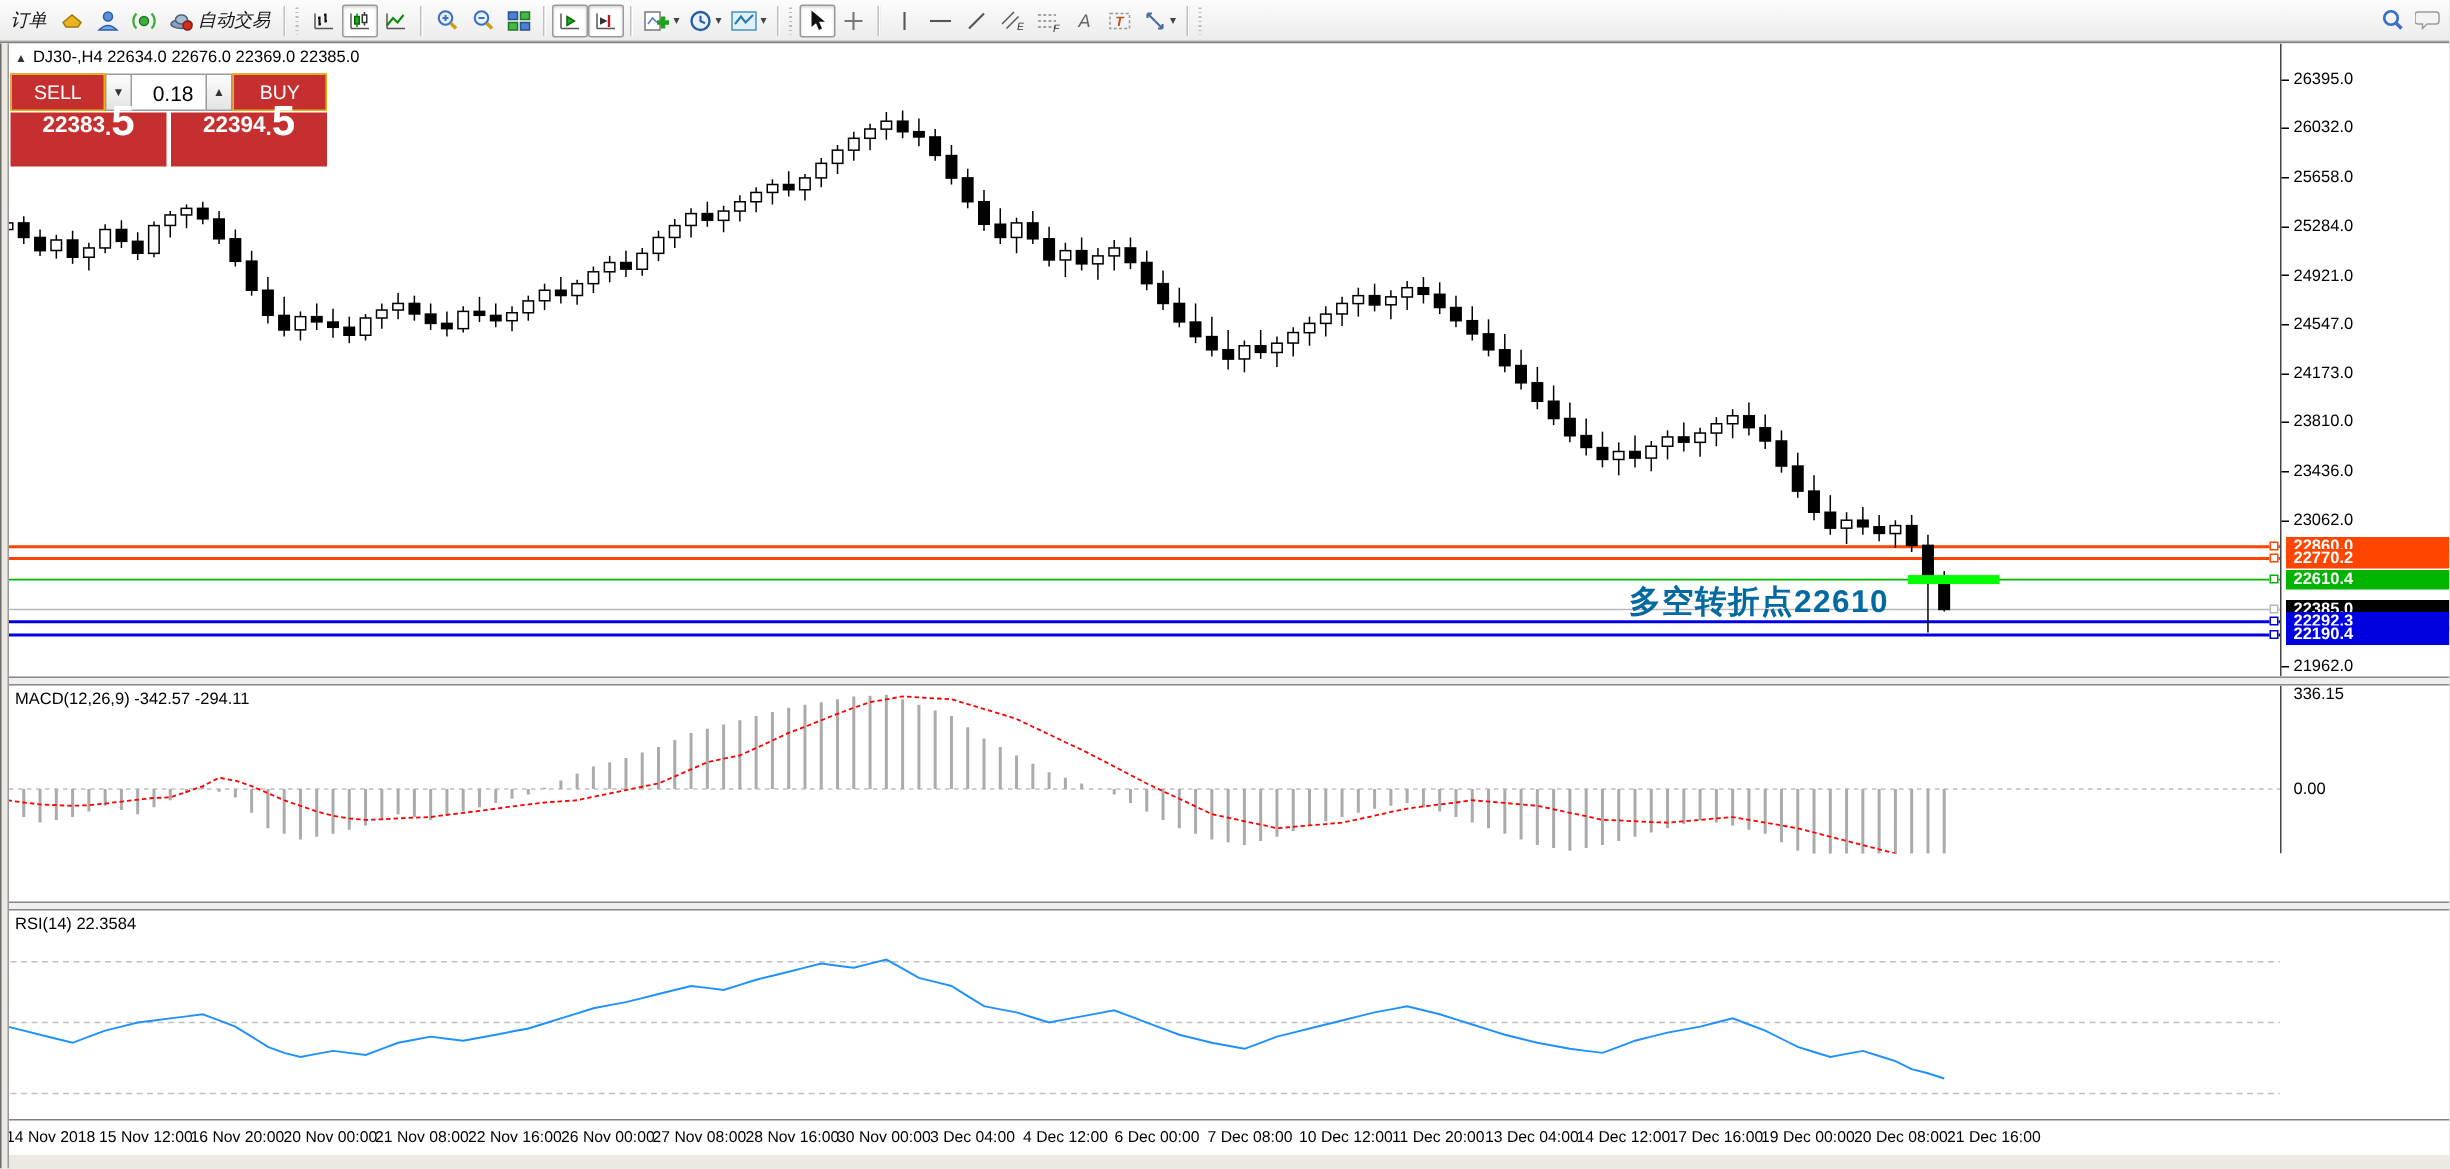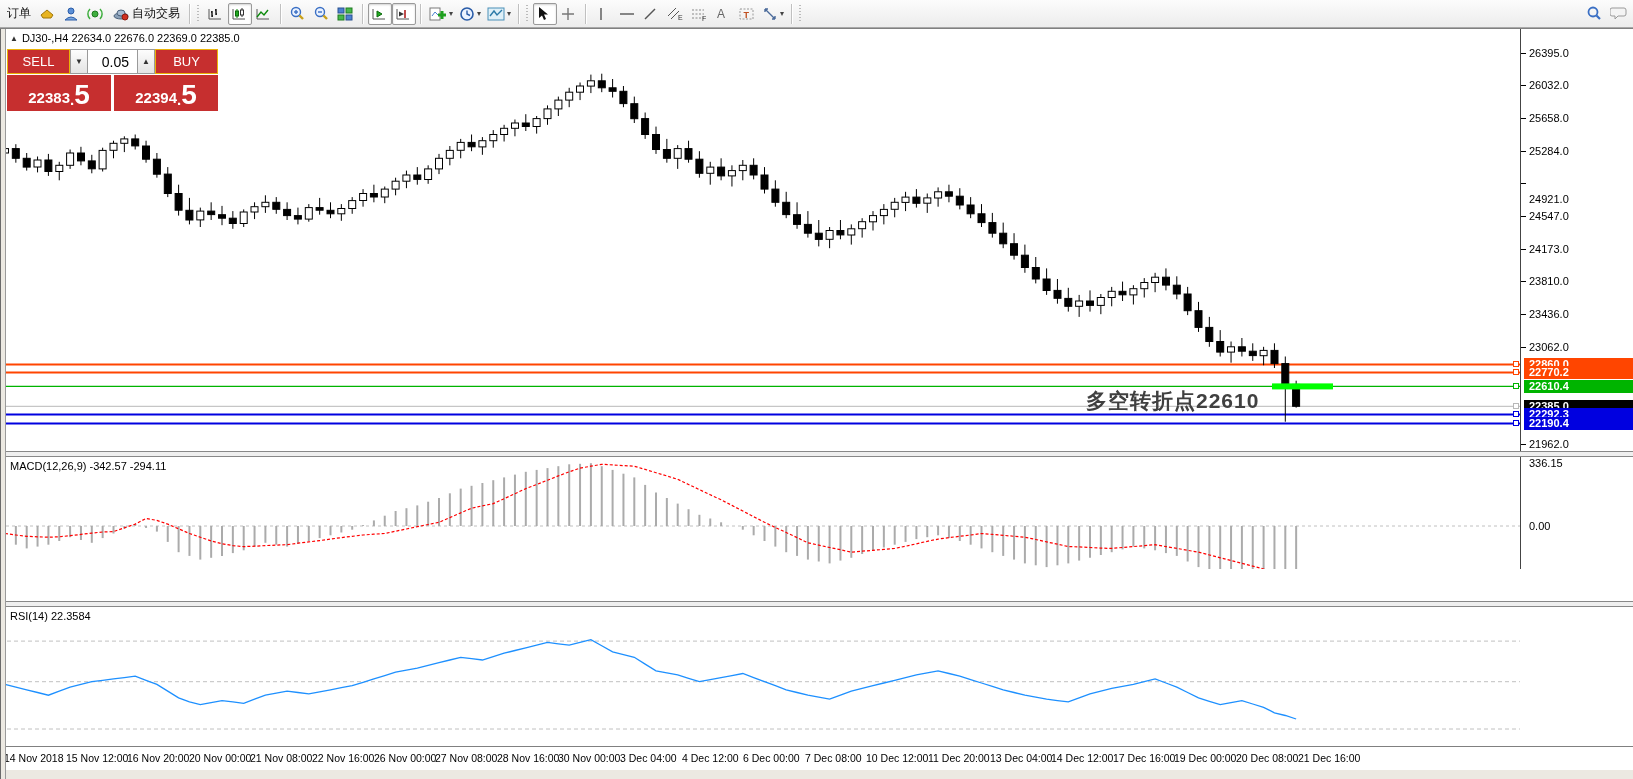--- a/index.html
+++ b/index.html
@@ -1,21 +1,21 @@
 <!DOCTYPE html>
 <html><head>
 <meta charset="utf-8">
 <style>
   html,body{margin:0;padding:0;background:#d6d3ce;font-family:"Liberation Sans","DejaVu Sans",sans-serif;}
   .app{position:relative;width:1633px;height:779px;overflow:hidden;background:#fff;}
   
   .toolbar{position:absolute;left:0;top:0;width:1633px;height:28px;background:linear-gradient(#fcfcfc,#ececec);border-bottom:1px solid #a8a8a8;display:flex;align-items:center;box-sizing:border-box;padding-left:2px;}
   .grip{width:5px;height:18px;margin:0 2px;background-image:repeating-linear-gradient(#bbb 0 1px,transparent 1px 3px);background-size:2px 100%;background-repeat:repeat-y;}
   .tsep{width:1px;height:20px;background:#c0c0c0;border-right:1px solid #fff;margin:0 4px;}
-  .tbtn{height:22px;min-width:24px;display:flex;align-items:center;justify-content:flex-start;border:1px solid transparent;border-radius:2px;box-sizing:border-box;padding:0 2px;cursor:default;}
+  .tbtn{height:22px;min-width:24px;display:flex;align-items:center;justify-content:center;border:1px solid transparent;border-radius:2px;box-sizing:border-box;padding:0 2px;cursor:default;font-style:italic;}
   .tbtn.pressed{background:#fff;border:1px solid #9a9a9a;box-shadow:inset 0 1px 2px rgba(0,0,0,.18);}
   .tbtn-text{font-size:12px;color:#111;padding:0 4px;display:flex;align-items:center;gap:3px;}
   .dd{font-size:8px;color:#444;margin-left:2px;}
   .tf-group{display:flex;align-items:center;}
   .tfbtn{font-size:11px;color:#222;padding:3px 7px;border:1px solid transparent;border-radius:2px;}
   .tfbtn.active{background:#fff;border:1px solid #9a9a9a;box-shadow:inset 0 1px 2px rgba(0,0,0,.15);}
   .toolbar-right{position:absolute;right:2px;top:2px;display:flex;align-items:center;}
   
   .chart-window{position:absolute;left:0;top:28px;width:1633px;height:751px;background:#fff;border-top:1px solid #808080;}
   .left-frame{position:absolute;left:0;top:0;width:6px;height:751px;background:#ece9e2;border-right:1px solid #9a9a9a;border-left:1px solid #6a6a6a;box-sizing:border-box;z-index:40;}
@@ -31,21 +31,21 @@
   .chart-title{position:absolute;left:10px;top:3px;font-size:11px;color:#000;z-index:8;display:flex;align-items:center;gap:4px;}
   .collapse{font-size:8px;color:#333;}
   .annotation{position:absolute;font-weight:bold;font-size:21px;z-index:9;letter-spacing:1px;font-family:"Liberation Sans","DejaVu Sans",sans-serif;}
   
   .trade-panel{position:absolute;left:7px;top:20px;width:211px;z-index:20;font-family:"Liberation Sans",sans-serif;}
   .tp-row1{display:flex;height:25px;}
   .tp-btn{width:63px;background:#c62f2f;color:#fff;font-size:13px;display:flex;align-items:center;justify-content:center;border:1px solid #eab308;box-sizing:border-box;}
   .tp-step{width:18px;background:linear-gradient(#fdfdfd,#e4e4e4);border:1px solid #9a9a9a;box-sizing:border-box;display:flex;align-items:center;justify-content:center;font-size:8px;color:#333;}
   .tp-lot{flex:1;background:#fff;border:1px solid #9a9a9a;border-left:none;border-right:none;box-sizing:border-box;font-size:14px;color:#000;text-align:right;padding:0 8px;display:flex;align-items:center;justify-content:flex-end;}
   .tp-row2{display:flex;height:36px;margin-top:1px;}
-  .tp-price{width:104px;background:#c62f2f;color:#fff;display:flex;align-items:flex-end;justify-content:center;padding-bottom:3px;box-sizing:border-box;}
+  .tp-price{width:104px;background:#c62f2f;color:#fff;display:flex;align-items:flex-end;justify-content:center;padding-bottom:17px;box-sizing:border-box;}
   .tp-price.bid{margin-right:3px;}
   .tp-main{font-size:15px;font-weight:bold;line-height:20px;}
   .tp-dot{font-size:15px;font-weight:bold;}
   .tp-pip{font-size:28px;font-weight:bold;line-height:26px;}
   
   .time-axis{position:absolute;left:0;top:717px;width:1633px;height:23px;background:#fff;border-top:1px solid #808080;z-index:5;}
   .time-label{position:absolute;top:5px;font-size:10.5px;color:#000;white-space:nowrap;}
   .bottom-strip{position:absolute;left:0;top:740px;width:1633px;height:11px;background:#ece9e2;border-top:1px solid #b5b2ab;}
   .icon-svg{display:block;}
 </style>
@@ -496,27 +496,27 @@
           <line x1="1285.3" y1="327.5" x2="1285.3" y2="392.7" stroke="#000000" stroke-width="1"></line>
           <rect x="1281.8" y="334.6" width="7" height="20.8" fill="#000000" stroke="#000000"></rect>
           <line x1="1296.1499999999999" y1="351.7" x2="1296.1499999999999" y2="378.7" stroke="#000000" stroke-width="1"></line>
           <rect x="1292.6" y="355.4" width="7" height="21.9" fill="#000000" stroke="#000000"></rect>
           <rect x="1272" y="354.4" width="61" height="6" fill="#00ff00"></rect>
         </svg>
       <div class="chart-title">
         <span class="collapse">▲</span>
         <span>DJ30-,H4  22634.0 22676.0 22369.0 22385.0</span>
       </div>
-      <div class="annotation" id="annotation" style="left: 1086px; top: 358px; color: #404040;">多空转折点22610</div>
+      <div class="annotation" id="annotation" style="left: 1086px; top: 358px; color: #0369a1;">多空转折点22610</div>
 
       <div class="trade-panel">
         <div class="tp-row1">
           <div class="tp-btn">SELL</div>
           <div class="tp-step">▼</div>
-          <div class="tp-lot">0.05</div>
+          <div class="tp-lot">0.18</div>
           <div class="tp-step">▲</div>
           <div class="tp-btn">BUY</div>
         </div>
         <div class="tp-row2">
           <div class="tp-price bid">
               <span class="tp-main">22383</span>
               <span class="tp-dot">.</span>
               <span class="tp-pip">5</span>
             </div>
           <div class="tp-price">
@@ -530,21 +530,21 @@
       <div class="axis-col" id="main-axis">
           <div class="tickmark" style="top:24px"></div>
           <div class="tick" style="top:18px">26395.0</div>
           <div class="tickmark" style="top:56px"></div>
           <div class="tick" style="top:50px">26032.0</div>
           <div class="tickmark" style="top:89px"></div>
           <div class="tick" style="top:83px">25658.0</div>
           <div class="tickmark" style="top:122px"></div>
           <div class="tick" style="top:116px">25284.0</div>
           <div class="tickmark" style="top:154px"></div>
-          <div class="tick" style="top:164px">24921.0</div>
+          <div class="tick" style="top:149px">24921.0</div>
           <div class="tickmark" style="top:187px"></div>
           <div class="tick" style="top:181px">24547.0</div>
           <div class="tickmark" style="top:220px"></div>
           <div class="tick" style="top:214px">24173.0</div>
           <div class="tickmark" style="top:252px"></div>
           <div class="tick" style="top:246px">23810.0</div>
           <div class="tickmark" style="top:285px"></div>
           <div class="tick" style="top:279px">23436.0</div>
           <div class="tickmark" style="top:318px"></div>
           <div class="tick" style="top:312px">23062.0</div>

